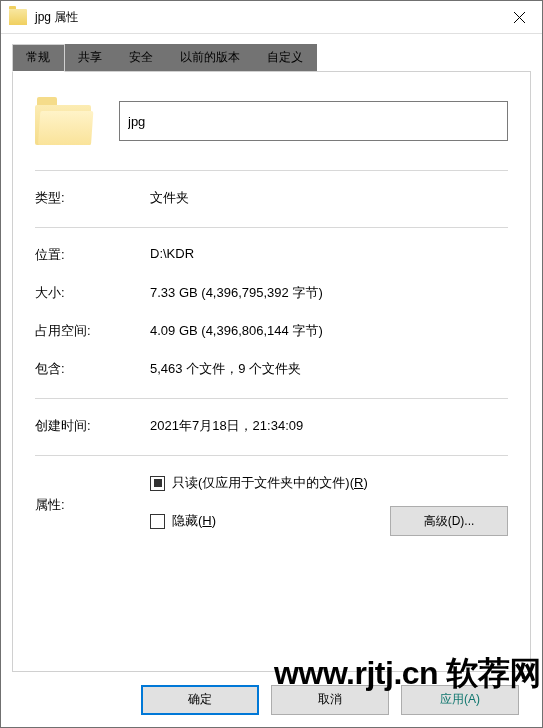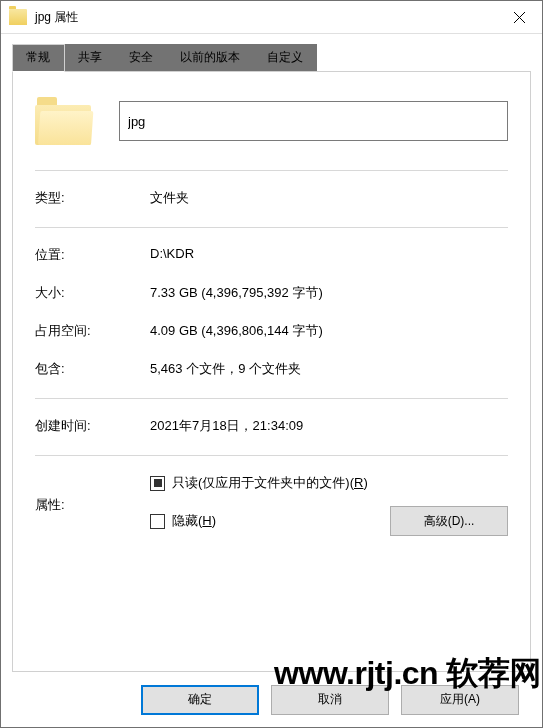--- a/index.html
+++ b/index.html
@@ -223,21 +223,21 @@
   background: #e1e1e1;
   border: 1px solid #adadad;
   font-family: inherit;
   font-size: 12px;
   cursor: pointer;
 }
 .footer-btn.primary {
   border: 2px solid #0078d7;
 }
 .footer-btn.disabled {
-  color: #000000;
+  color: #0f766e;
   cursor: default;
 }
 .watermark {
   position: absolute;
   bottom: 32px;
   right: 2px;
   font-size: 32px;
   font-weight: bold;
   color: #000;
   letter-spacing: -0.5px;

